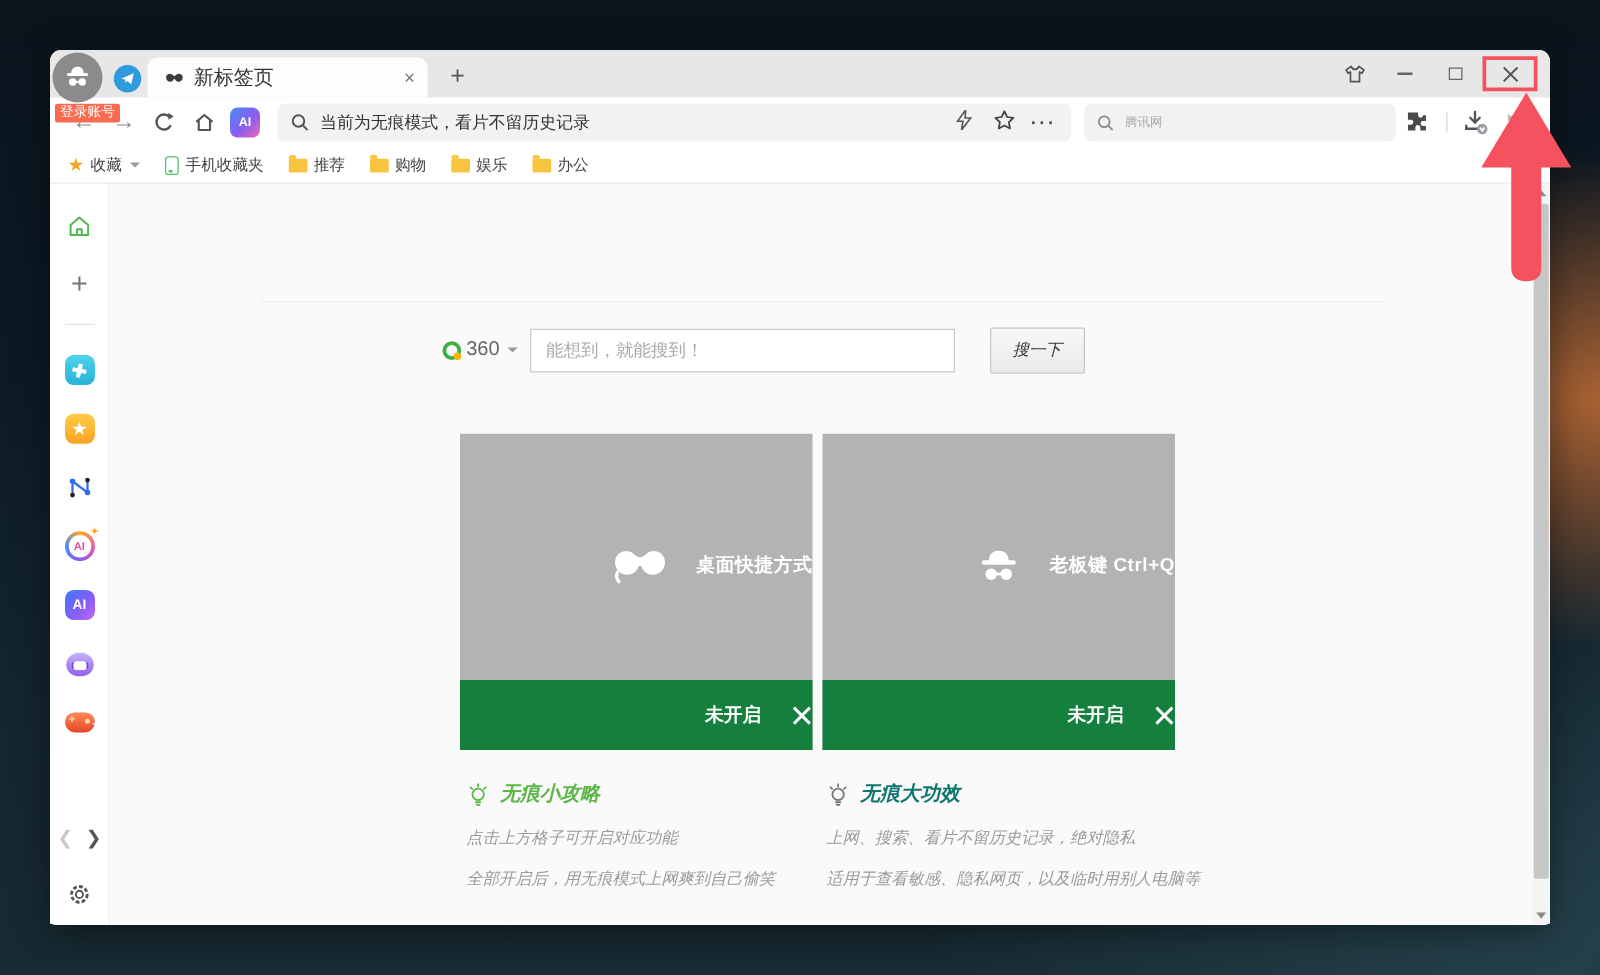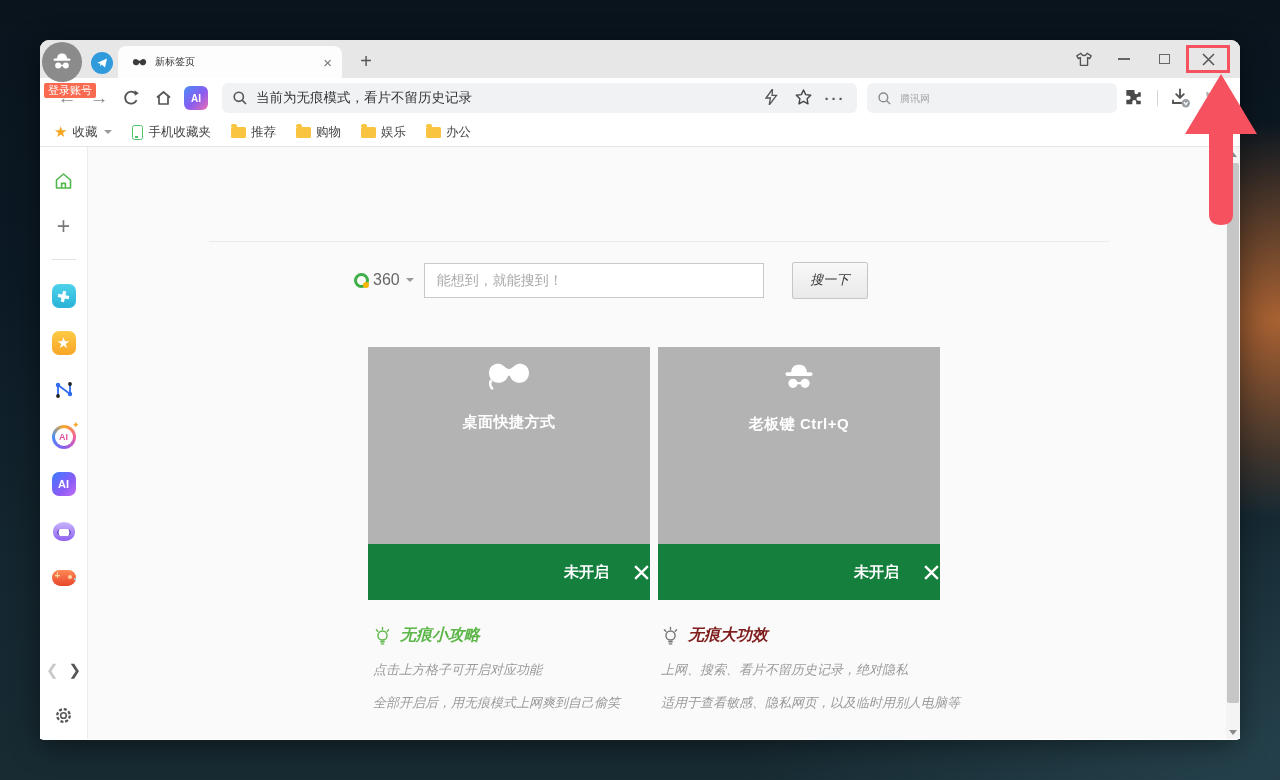--- a/index.html
+++ b/index.html
@@ -20,21 +20,21 @@
   
   .titlebar { position:relative; height:38px; background:#e7e7e7; border-radius:9px 9px 0 0; }
   .avatar { position:absolute; left:2px; top:2px; width:40px; height:40px; border-radius:50%;
     background:#8b8b8b; display:flex; align-items:center; justify-content:center; z-index:5; }
   .account-tag { position:absolute; left:4px; top:43px; background:#f96a50; color:#fff;
     font-size:11px; line-height:15px; padding:0 4px; border-radius:2px; white-space:nowrap; z-index:6; }
   .tg { position:absolute; left:51px; top:12px; width:22px; height:22px; border-radius:50%;
     background:#2f9bdc; display:flex; align-items:center; justify-content:center; }
   .tab { position:absolute; left:78px; top:6px; width:224px; height:32px; background:#fdfdfd;
     border-radius:8px 8px 0 0; display:flex; align-items:center; padding:0 10px 0 14px; gap:8px; }
-  .tab-title { font-size:10px; color:#333; flex:1; }
+  .tab-title { font-size:16px; color:#333; flex:1; }
   .tab-x { font-size:15px; color:#777; line-height:1; cursor:default; }
   .newtab { position:absolute; left:312px; top:8px; width:28px; height:26px; text-align:center;
     font-size:20px; color:#555; line-height:26px; }
   .win-controls { position:absolute; right:10px; top:0; height:38px; display:flex; align-items:center; }
   .wc { width:40px; height:30px; display:flex; align-items:center; justify-content:center; }
   .wc-min  i { display:block; width:12px; height:2px; background:#666; }
   .wc-max  i { display:block; width:11px; height:10px; border:1.6px solid #666; }
   .close-box { width:44px; height:28px; border:3px solid #f5515f; display:flex; align-items:center;
     justify-content:center; margin-left:2px; }
 
@@ -128,29 +128,29 @@
     border-radius:50%; background:#f7b500; }
   .engine-name { font-size:16px; color:#666; }
   .search-input { width:340px; height:35px; border:1px solid #c9c9c9; background:#fff; padding:0 12px;
     font-size:14px; font-family:inherit; outline:none; color:#333; }
   .search-input::placeholder { color:#aaa; }
   .search-btn { margin-left:28px; width:76px; height:37px; background:linear-gradient(#f8f8f8,#e9e9e9);
     border:1px solid #c6c6c6; border-radius:2px; font-size:13px; color:#333; font-family:inherit;font-style:italic; }
 
   .cards { position:absolute; left:280px; top:200px; display:flex; gap:8px; }
   .card { width:282px; height:253px; background:#b3b3b3; display:flex; flex-direction:column; cursor:pointer; }
-  .card-main { flex:1; display:flex; flex-direction:column; align-items:center; justify-content:flex-start; gap:22px; padding-top:14px; }
+  .card-main { flex:1; display:flex; flex-direction:row; align-items:center; justify-content:flex-end; gap:22px; padding-top:14px; }
   .card-label { color:#fff; font-size:15px; font-weight:bold; letter-spacing:.5px; }
   .card-status { height:56px; background:#15803d; display:flex; align-items:center; justify-content:flex-end; gap:24px; }
   .status-label { color:#fff; font-size:15px; font-weight:bold; }
 
   .tip { position:absolute; top:478px; width:300px; }
   .tip-left { left:285px; } .tip-right { left:573px; }
   .tip-head { display:flex; align-items:center; gap:8px; font-size:16px; font-style:italic; font-weight:bold; }
-  .tip-head.green { color:#5cb648; } .tip-head.gray { color:#7f1d1d; }
+  .tip-head.green { color:#5cb648; } .tip-head.gray { color:#0f766e; }
   .tip p { font-size:13px; font-style:italic; color:#9a9a9a; margin-top:15px; white-space:nowrap; }
 
   
   .anno-arrow { position:absolute; left:1182px; top:72px; z-index:50; }
 </style>
 </head>
 <body>
 
 <div class="window">
 

